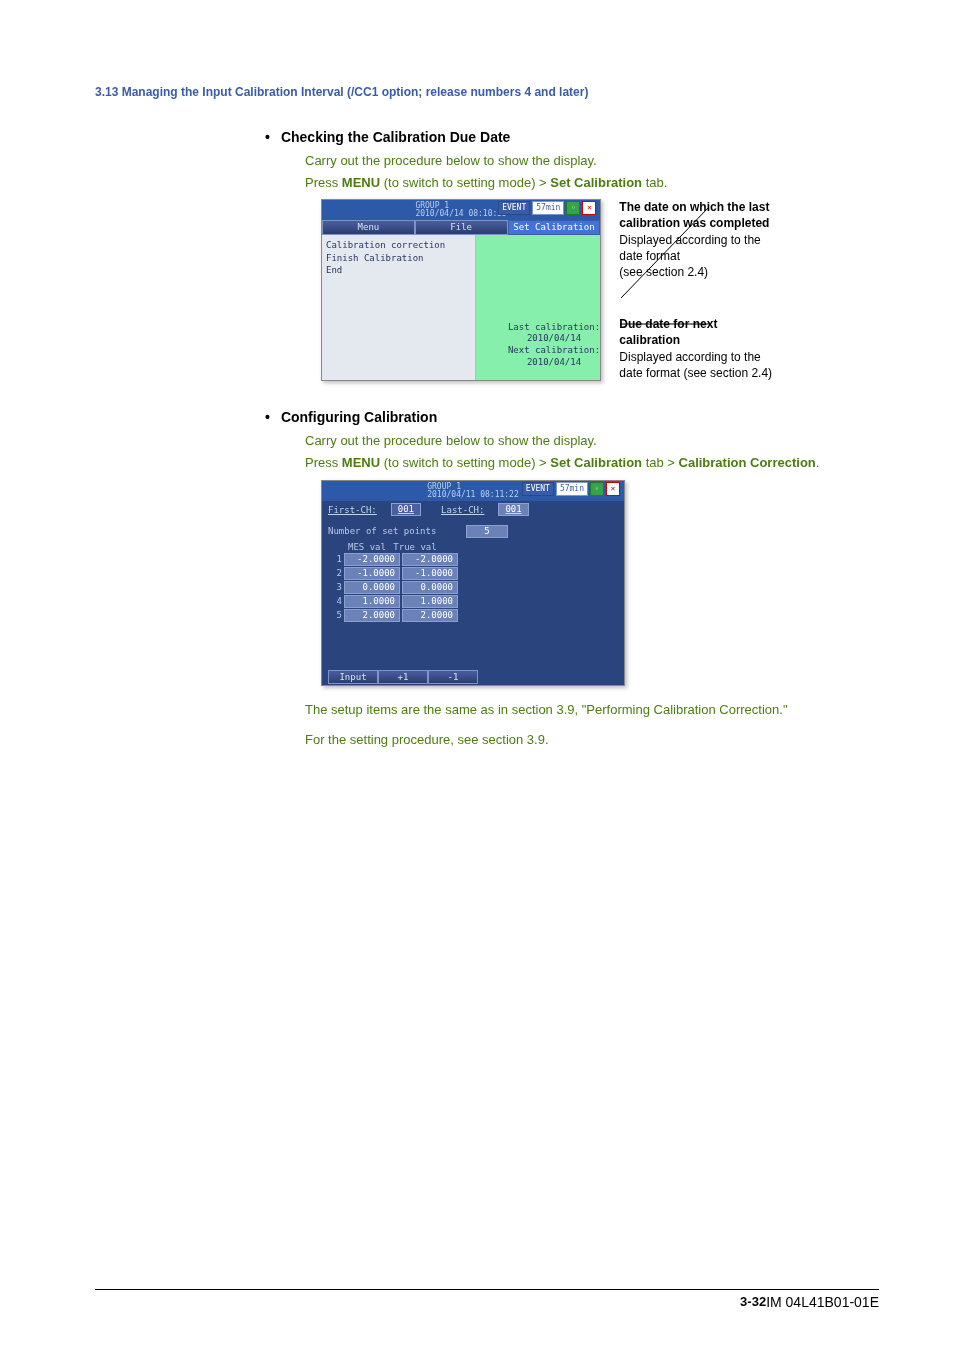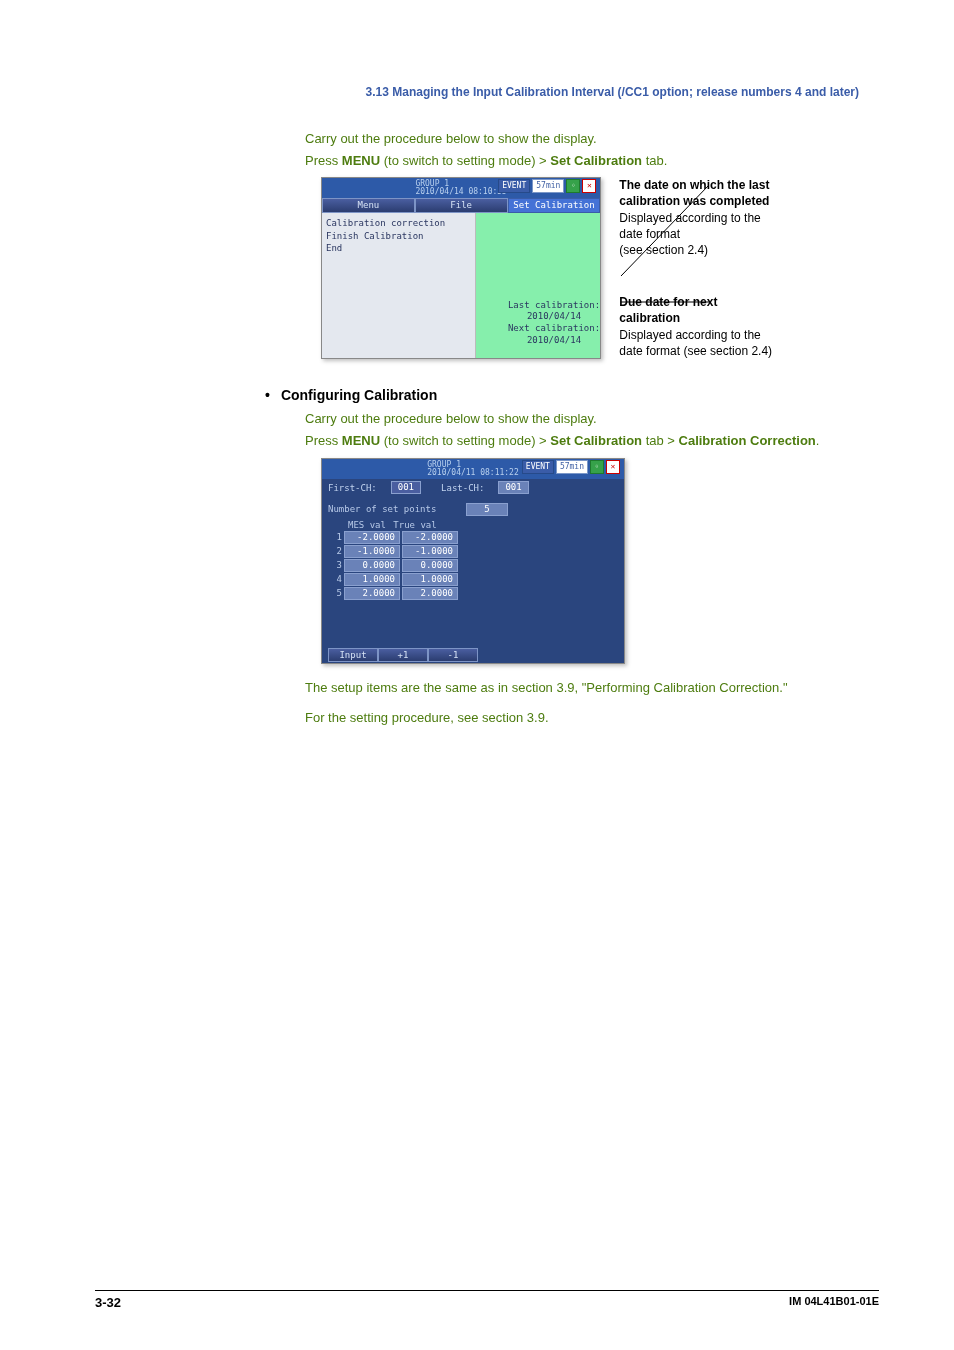--- a/index.html
+++ b/index.html
@@ -15,21 +15,20 @@
     box-sizing: border-box;
   }
   .page {
     padding: 85px 95px 0 95px;
   }
   .section-header {
     color: #3a5ca8;
     font-weight: bold;
     font-size: 12px;
     margin-bottom: 30px;
-    text-align: right;
   }
   .bullet-heading {
     font-weight: bold;
     font-size: 14px;
     color: #000;
     margin-left: 170px;
     margin-bottom: 6px;
   }
   .bullet-dot {
     display: inline-block;
@@ -166,20 +165,21 @@
   }
   .ss2-row {
     background: #2a457e;
     color: #c1d3ef;
     padding: 2px 6px;
     font-size: 9px;
     display: flex;
     align-items: center;
     gap: 6px;
     height: 14px;
+    text-decoration: underline;
   }
   .ss2-val {
     display: inline-block;
     background: #4a5ea0;
     border: 1px solid #8aa0cf;
     color: #fff;
     padding: 0 6px;
     height: 11px;
     line-height: 11px;
     margin-left: 8px;
@@ -242,33 +242,37 @@
     line-height: 12px;
   }
   .footer {
     position: absolute;
     bottom: 40px;
     left: 95px;
     right: 75px;
     border-top: 1px solid #000;
     padding-top: 4px;
     display: flex;
-    justify-content: space-between;
+    justify-content: flex-end;
     font-size: 11px;
   }
   .footer .pnum { font-weight: bold; font-size: 13px; }
-  .footer .docid { font-size: 11px; font-weight: bold; }
+  .footer .docid { font-size: 14px; font-weight: normal; }
   svg.leader { position:absolute; overflow:visible; pointer-events:none;}
 </style>
 </head>
 <body>
 
 <div class="page">
   <div class="section-header">3.13  Managing the Input Calibration Interval (/CC1 option; release numbers 4 and later)</div>
 
+  <div class="bullet-heading">
+    <span class="bullet-dot">•</span>
+    <span>Checking the Calibration Due Date</span>
+  </div>
   <div class="body-text">Carry out the procedure below to show the display.</div>
   <div class="body-text">
     <span>Press </span><b>MENU</b><span> (to switch to setting mode) &gt; </span><b>Set Calibration</b><span> tab.</span>
   </div>
 
   <div class="figure-row" style="position:relative;">
 
     <svg class="leader" style="left:300px; top:96px;" width="100" height="40">
       <line x1="0" y1="3" x2="88" y2="-88" stroke="#000" stroke-width="1"></line>
     </svg>

